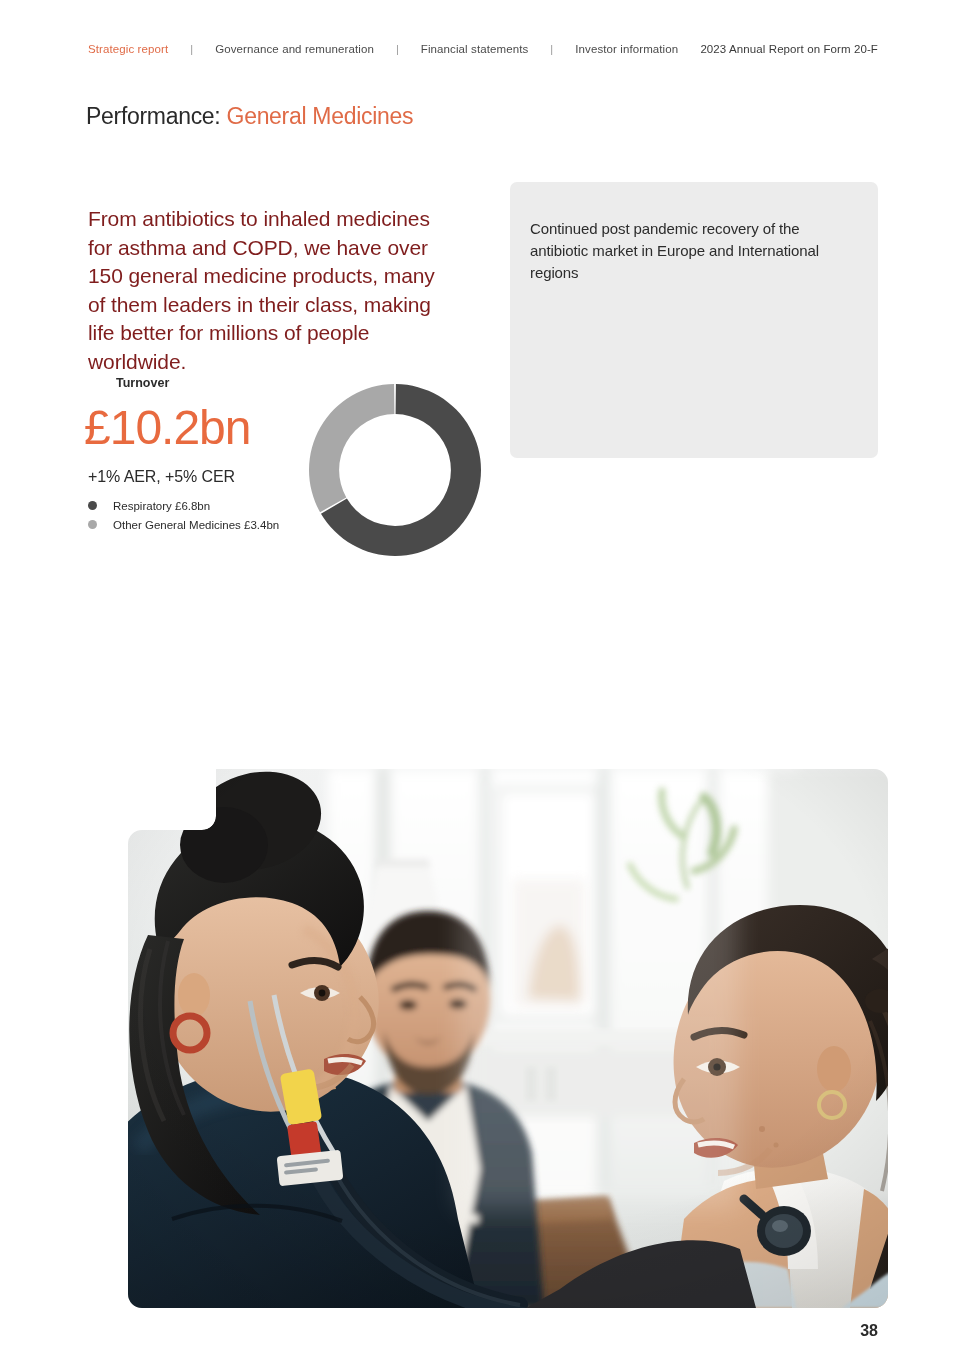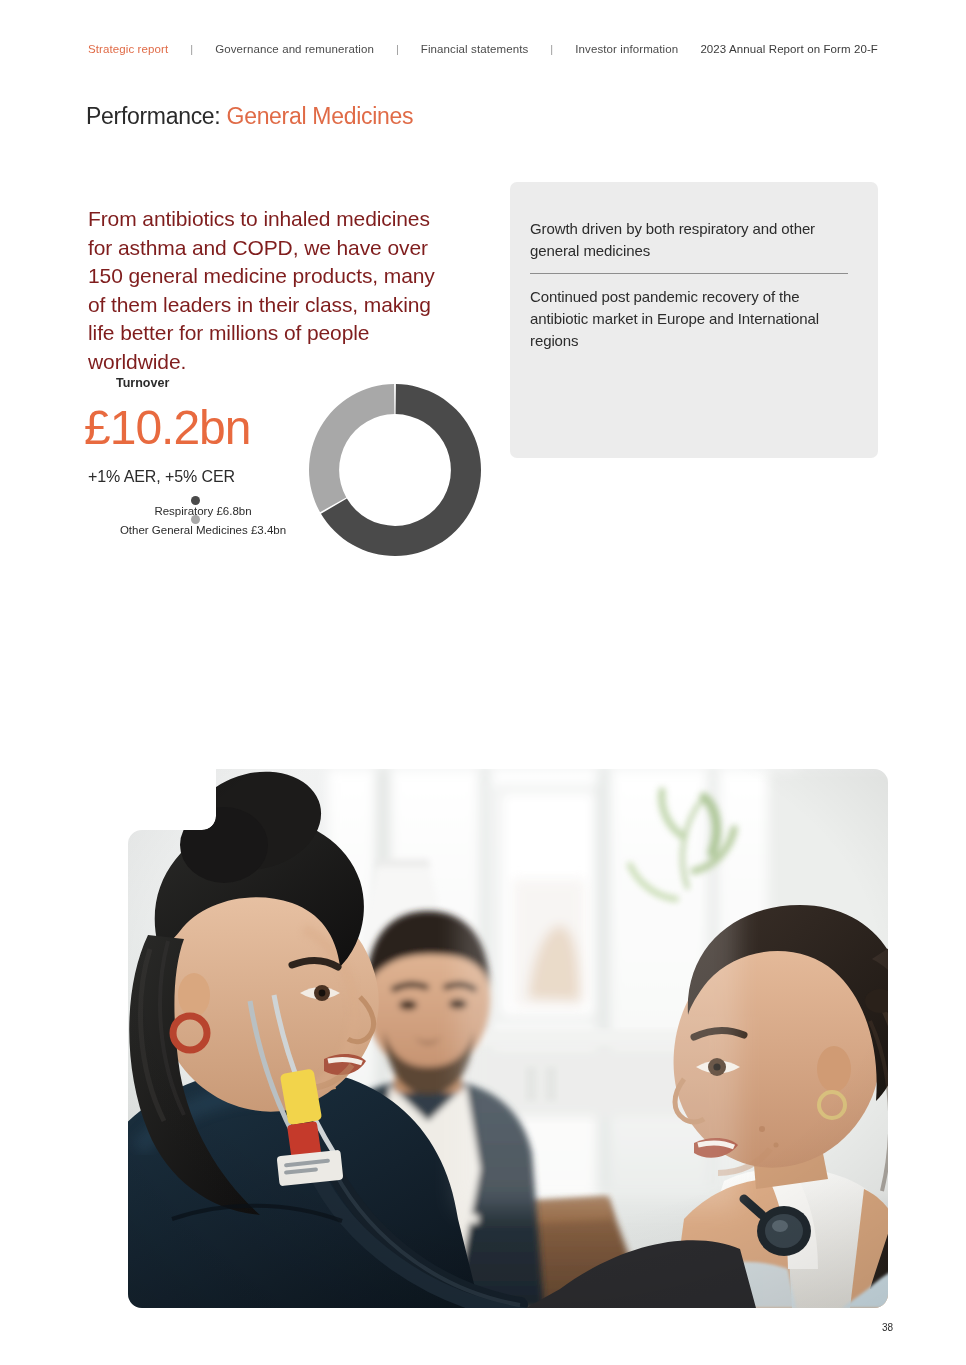--- a/index.html
+++ b/index.html
@@ -102,21 +102,20 @@
   
   #chart-legend {
     position: absolute;
     left: 88px; top: 496px;
     width: 230px;
   }
   .legend-row {
     display: flex;
     align-items: center;
     height: 19px;
-    flex-direction: column;
   }
   .legend-swatch {
     width: 9px; height: 9px;
     border-radius: 50%;
     flex: 0 0 auto;
     margin-right: 16px;
   }
   .legend-text {
     font-size: 11.5px;
     color: #2b2b2b;
@@ -156,23 +155,23 @@
   #photo-figure {
     position: absolute;
     left: 88px; top: 733px;
     width: 790px; height: 559px;
   }
   #photo-figure svg { display: block; }
 
   
   #page-number {
     position: absolute;
-    right: 73px; top: 1322px;
-    font-size: 10px;
-    font-weight: 400;
+    right: 88px; top: 1322px;
+    font-size: 16px;
+    font-weight: 700;
     color: #2b2b2b;
   }
 </style>
 </head>
 <body>
 
 <div id="top-nav">
   <div class="nav-items">
     <span class="nav-link active">Strategic report</span>
     <span class="nav-sep">|</span>
@@ -207,21 +206,20 @@
 <div id="donut-chart">
   <svg width="176" height="176" viewBox="0 0 176 176" role="img" aria-label="Turnover split donut chart">
     <g id="donut-slices">
         <path d="M 88.90057343399712 2.004715434565952 A 86 86 0 1 1 13.976185677660823 131.77756175453186 L 39.88452069047953 116.45541514044572 A 55.9 55.9 0 1 0 88.58537273209814 32.103065032467875 Z" fill="#4a4a4a"></path>
         <path d="M 13.075612243663699 130.2177228109021 A 86 86 0 0 1 87.0994265660029 2.004715434565952 L 87.41462726790189 32.103065032467875 A 55.9 55.9 0 0 0 39.299147958381404 115.44151982708635 Z" fill="#a8a8a8"></path>
       </g>
   </svg>
 </div>
 
 <div id="highlights-panel">
-  <div class="highlight-item">Growth driven by both respiratory and other general medicines</div>
   <div class="highlight-item">Continued post pandemic recovery of the antibiotic market in Europe and International regions</div>
 </div>
 
 <figure id="photo-figure">
   <svg width="790" height="559" viewBox="0 0 790 559" role="img" aria-label="Consultation photograph">
     <defs>
       <clipPath id="photoClip">
         <path d="M72,20 h690 a16,16 0 0 1 16,16 v0 h0 a0,0 0 0 1 0,0 v0
                  M88,20"></path>
       </clipPath>

